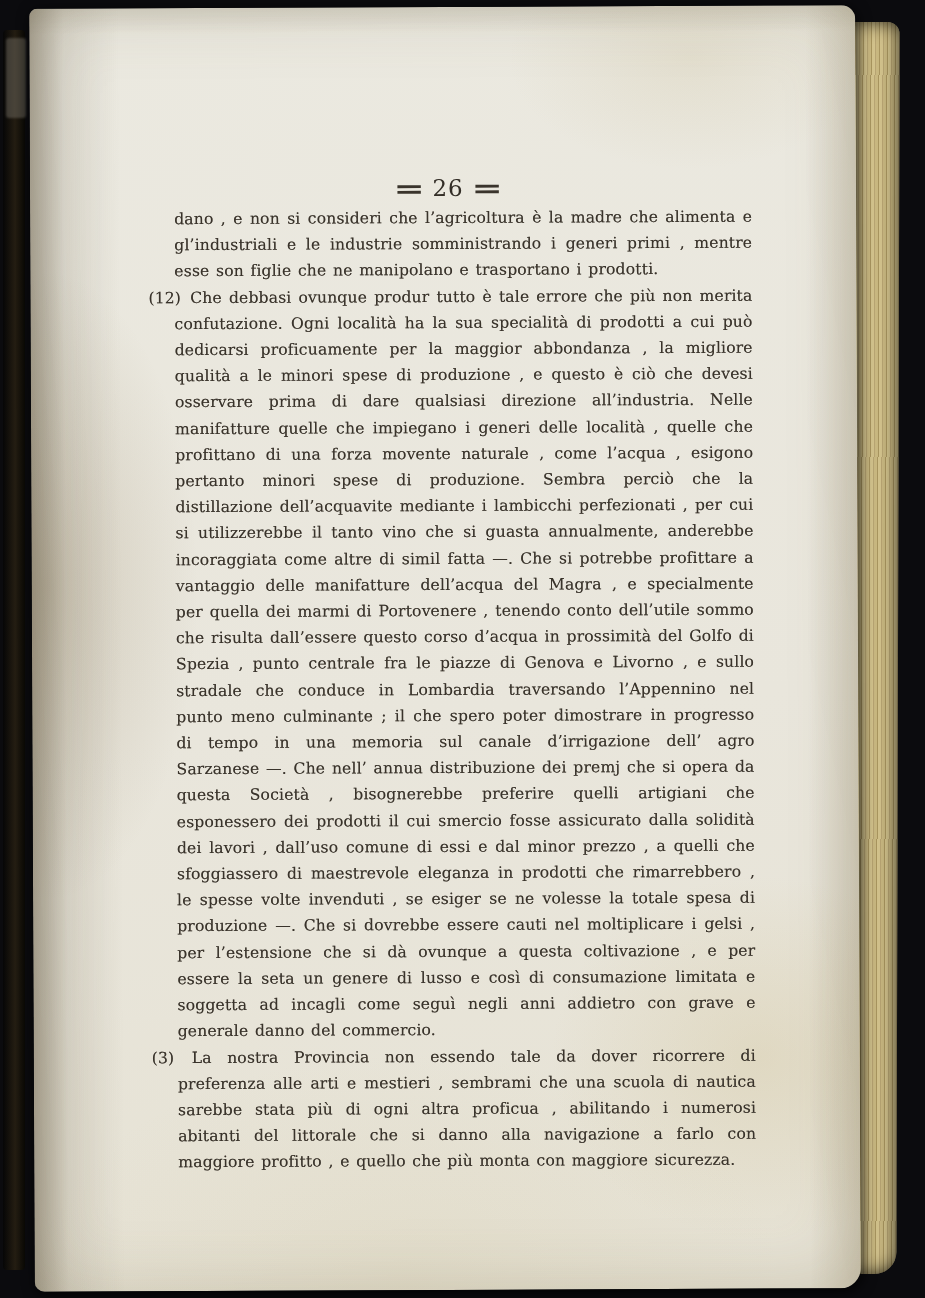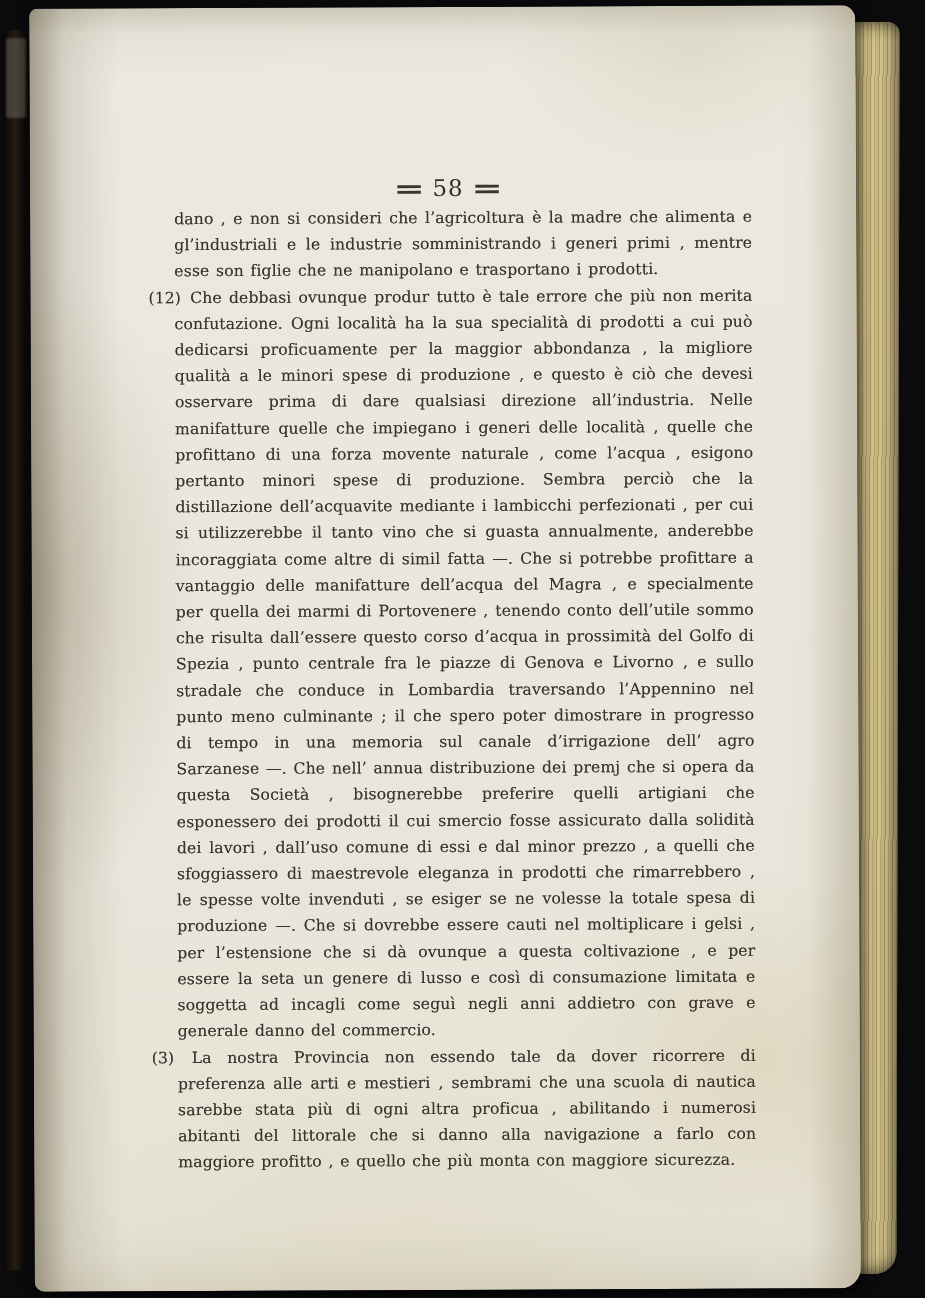--- a/index.html
+++ b/index.html
@@ -139,21 +139,21 @@
 
 <div class="gutter-sliver"></div>
 <div class="gutter-highlight"></div>
 
 <div class="edge-stack"></div>
 
 <div class="page">
 
   <div class="page-header">
     <span class="ornament">=</span>
-    <span class="page-number">58</span>
+    <span class="page-number">26</span>
     <span class="ornament">=</span>
   </div>
 
   <div class="text-col">
     <p><span>dano , e non si consideri che l’agricoltura è la madre che alimenta e gl’industriali e le industrie somministrando i generi primi , mentre esse son figlie che ne manipolano e trasportano i prodotti.</span></p>
     <p class="note"><span class="note-label">(12)</span> <span>Che debbasi ovunque produr tutto è tale errore che più non merita confutazione. Ogni località ha la sua specialità di prodotti a cui può dedicarsi proficuamente per la maggior abbondanza , la migliore qualità a le minori spese di produzione , e questo è ciò che devesi osservare prima di dare qualsiasi direzione all’industria. Nelle manifatture quelle che impiegano i generi delle località , quelle che profittano di una forza movente naturale , come l’acqua , esigono pertanto minori spese di produzione. Sembra perciò che la distillazione dell’acquavite mediante i lambicchi perfezionati , per cui si utilizzerebbe il tanto vino che si guasta annualmente, anderebbe incoraggiata come altre di simil fatta —. Che si potrebbe profittare a vantaggio delle manifatture dell’acqua del Magra , e specialmente per quella dei marmi di Portovenere , tenendo conto dell’utile sommo che risulta dall’essere questo corso d’acqua in prossimità del Golfo di Spezia , punto centrale fra le piazze di Genova e Livorno , e sullo stradale che conduce in Lombardia traversando l’Appennino nel punto meno culminante ; il che spero poter dimostrare in progresso di tempo in una memoria sul canale d’irrigazione dell’ agro Sarzanese —. Che nell’ annua distribuzione dei premj che si opera da questa Società , bisognerebbe preferire quelli artigiani che esponessero dei prodotti il cui smercio fosse assicurato dalla solidità dei lavori , dall’uso comune di essi e dal minor prezzo , a quelli che sfoggiassero di maestrevole eleganza in prodotti che rimarrebbero , le spesse volte invenduti , se esiger se ne volesse la totale spesa di produzione —. Che si dovrebbe essere cauti nel moltiplicare i gelsi , per l’estensione che si dà ovunque a questa coltivazione , e per essere la seta un genere di lusso e così di consumazione limitata e soggetta ad incagli come seguì negli anni addietro con grave e generale danno del commercio.</span></p>
     <p class="note"><span class="note-label">(3)</span> <span>La nostra Provincia non essendo tale da dover ricorrere di preferenza alle arti e mestieri , sembrami che una scuola di nautica sarebbe stata più di ogni altra proficua , abilitando i numerosi abitanti del littorale che si danno alla navigazione a farlo con maggiore profitto , e quello che più monta con maggiore sicurezza.</span></p>
   </div>
 
 </div>

